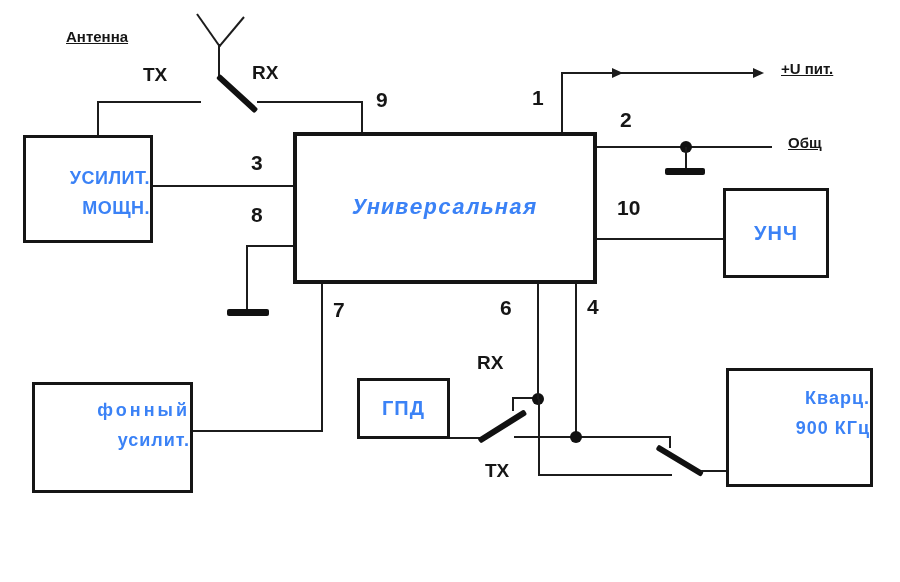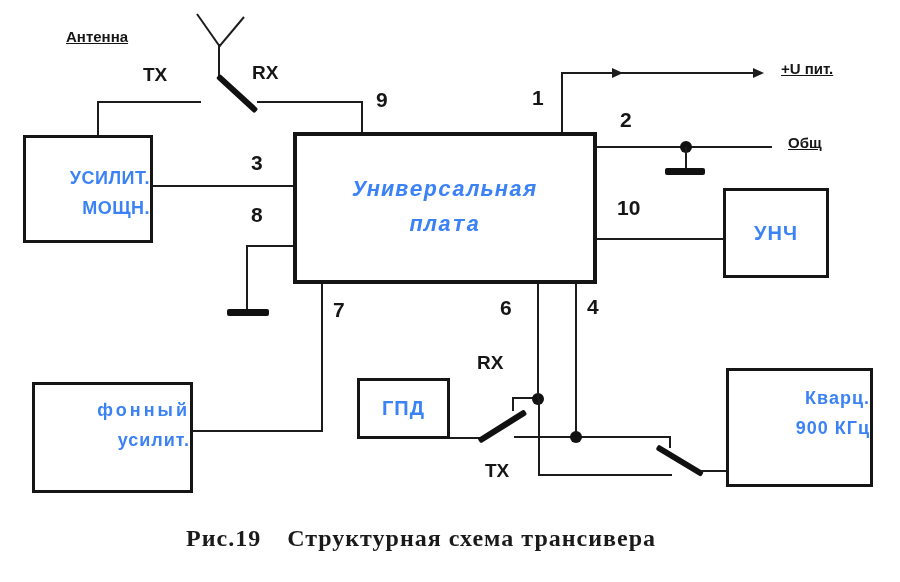--- a/index.html
+++ b/index.html
@@ -150,21 +150,20 @@
   <div class="wire h" style="left:153px; top:185px; width:141px;"></div>
   <div class="lbl pin" style="left:251px; top:151px;">3</div>
 
   <div class="wire h" style="left:247px; top:245px; width:47px;"></div>
   <div class="wire v" style="left:246px; top:245px; height:66px;"></div>
   <div class="gbar" style="left:227px; top:309px; width:42px;"></div>
   <div class="lbl pin" style="left:251px; top:203px;">8</div>
 
   <div class="box main-box" style="left:293px; top:132px; width:304px; height:152px;">
     <div>Универсальная</div>
-    <div>плата</div>
   </div>
 
   <div class="wire v" style="left:561px; top:74px; height:58px;"></div>
   <div class="wire h" style="left:561px; top:72px; width:200px;"></div>
   <div class="arrow" style="left:612px; top:68px;"></div>
   <div class="arrow" style="left:753px; top:68px;"></div>
   <div class="lbl pin" style="left:532px; top:86px;">1</div>
   <div class="lbl name" style="left:781px; top:60px;">+U пит.</div>
 
   <div class="wire h" style="left:597px; top:146px; width:175px;"></div>
@@ -212,17 +211,14 @@
   <div class="wire v" style="left:538px; top:399px; height:77px;"></div>
   <div class="wire h" style="left:538px; top:474px; width:134px;"></div>
 
   <div class="blade" style="left:657px; top:444px; width:53px; transform:rotate(31deg);"></div>
   <div class="wire h" style="left:701px; top:470px; width:26px;"></div>
   <div class="box xtal-box" style="left:726px; top:368px; width:147px; height:119px;">
     <div>Кварц.</div>
     <div>900 КГц</div>
   </div>
 
-  <div class="caption">
-    <span class="fig">Рис.19</span><span>Структурная схема трансивера</span>
-  </div>
 
 </div>
 
 </body></html>

